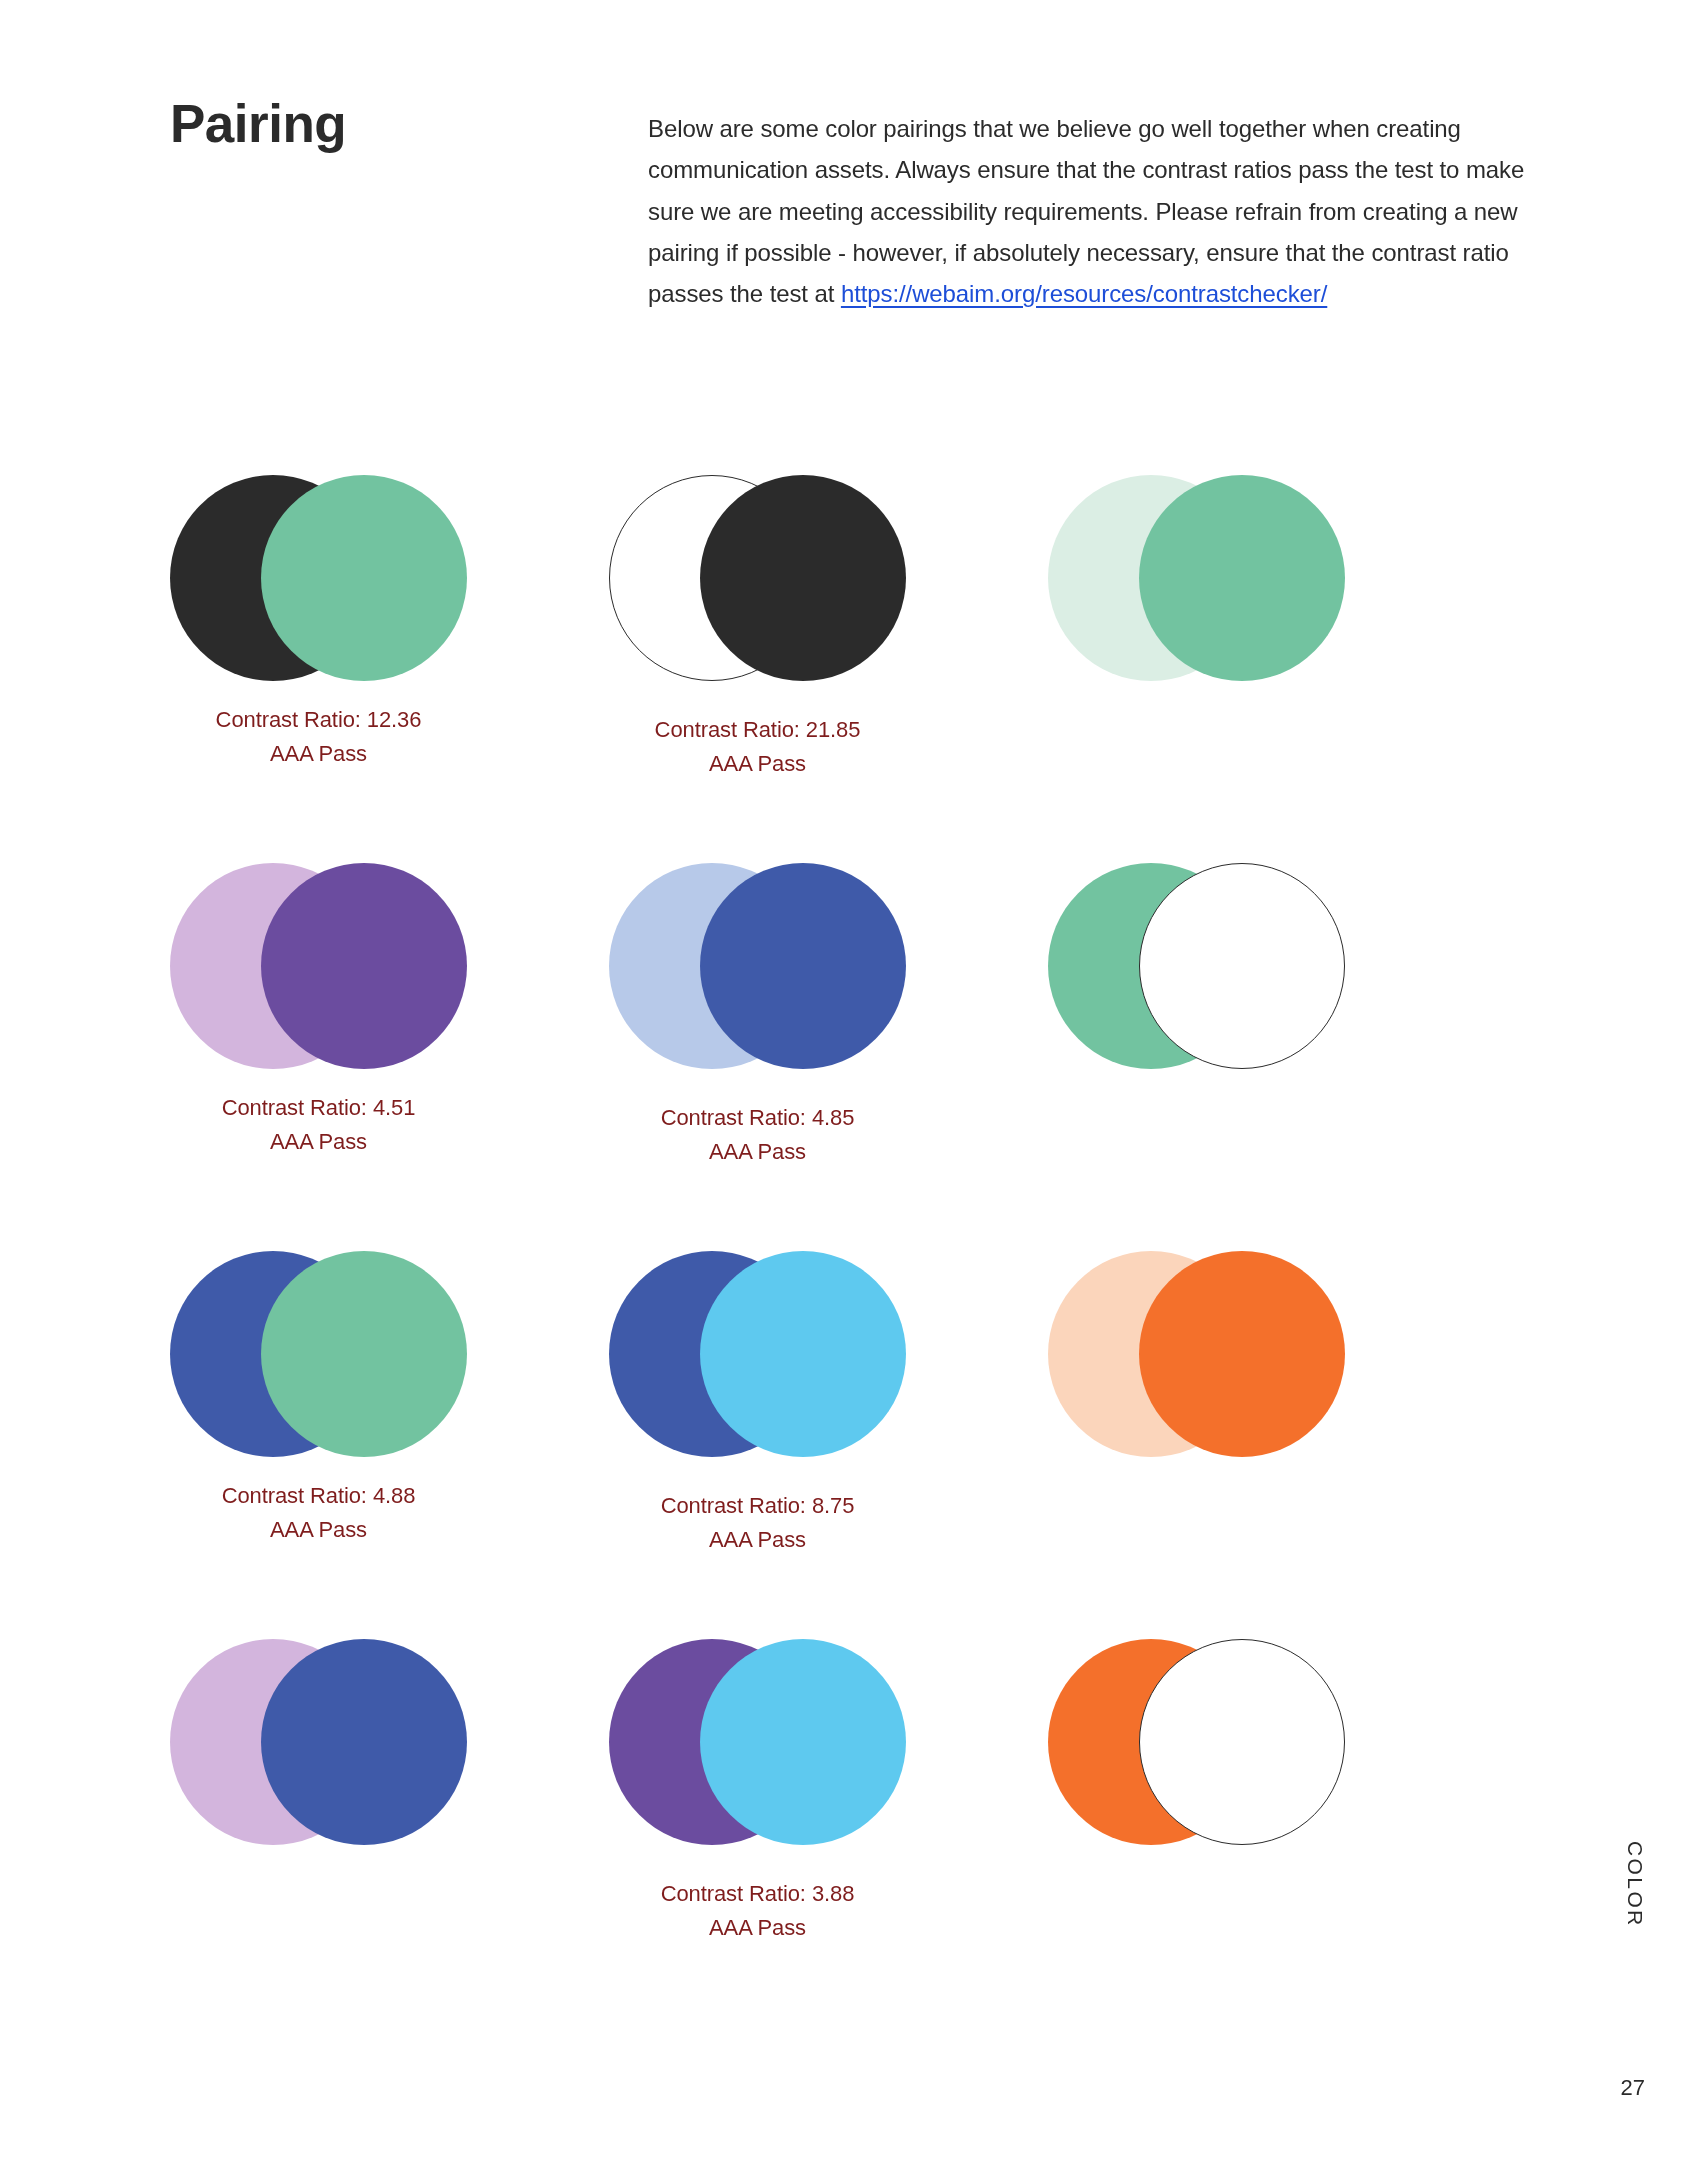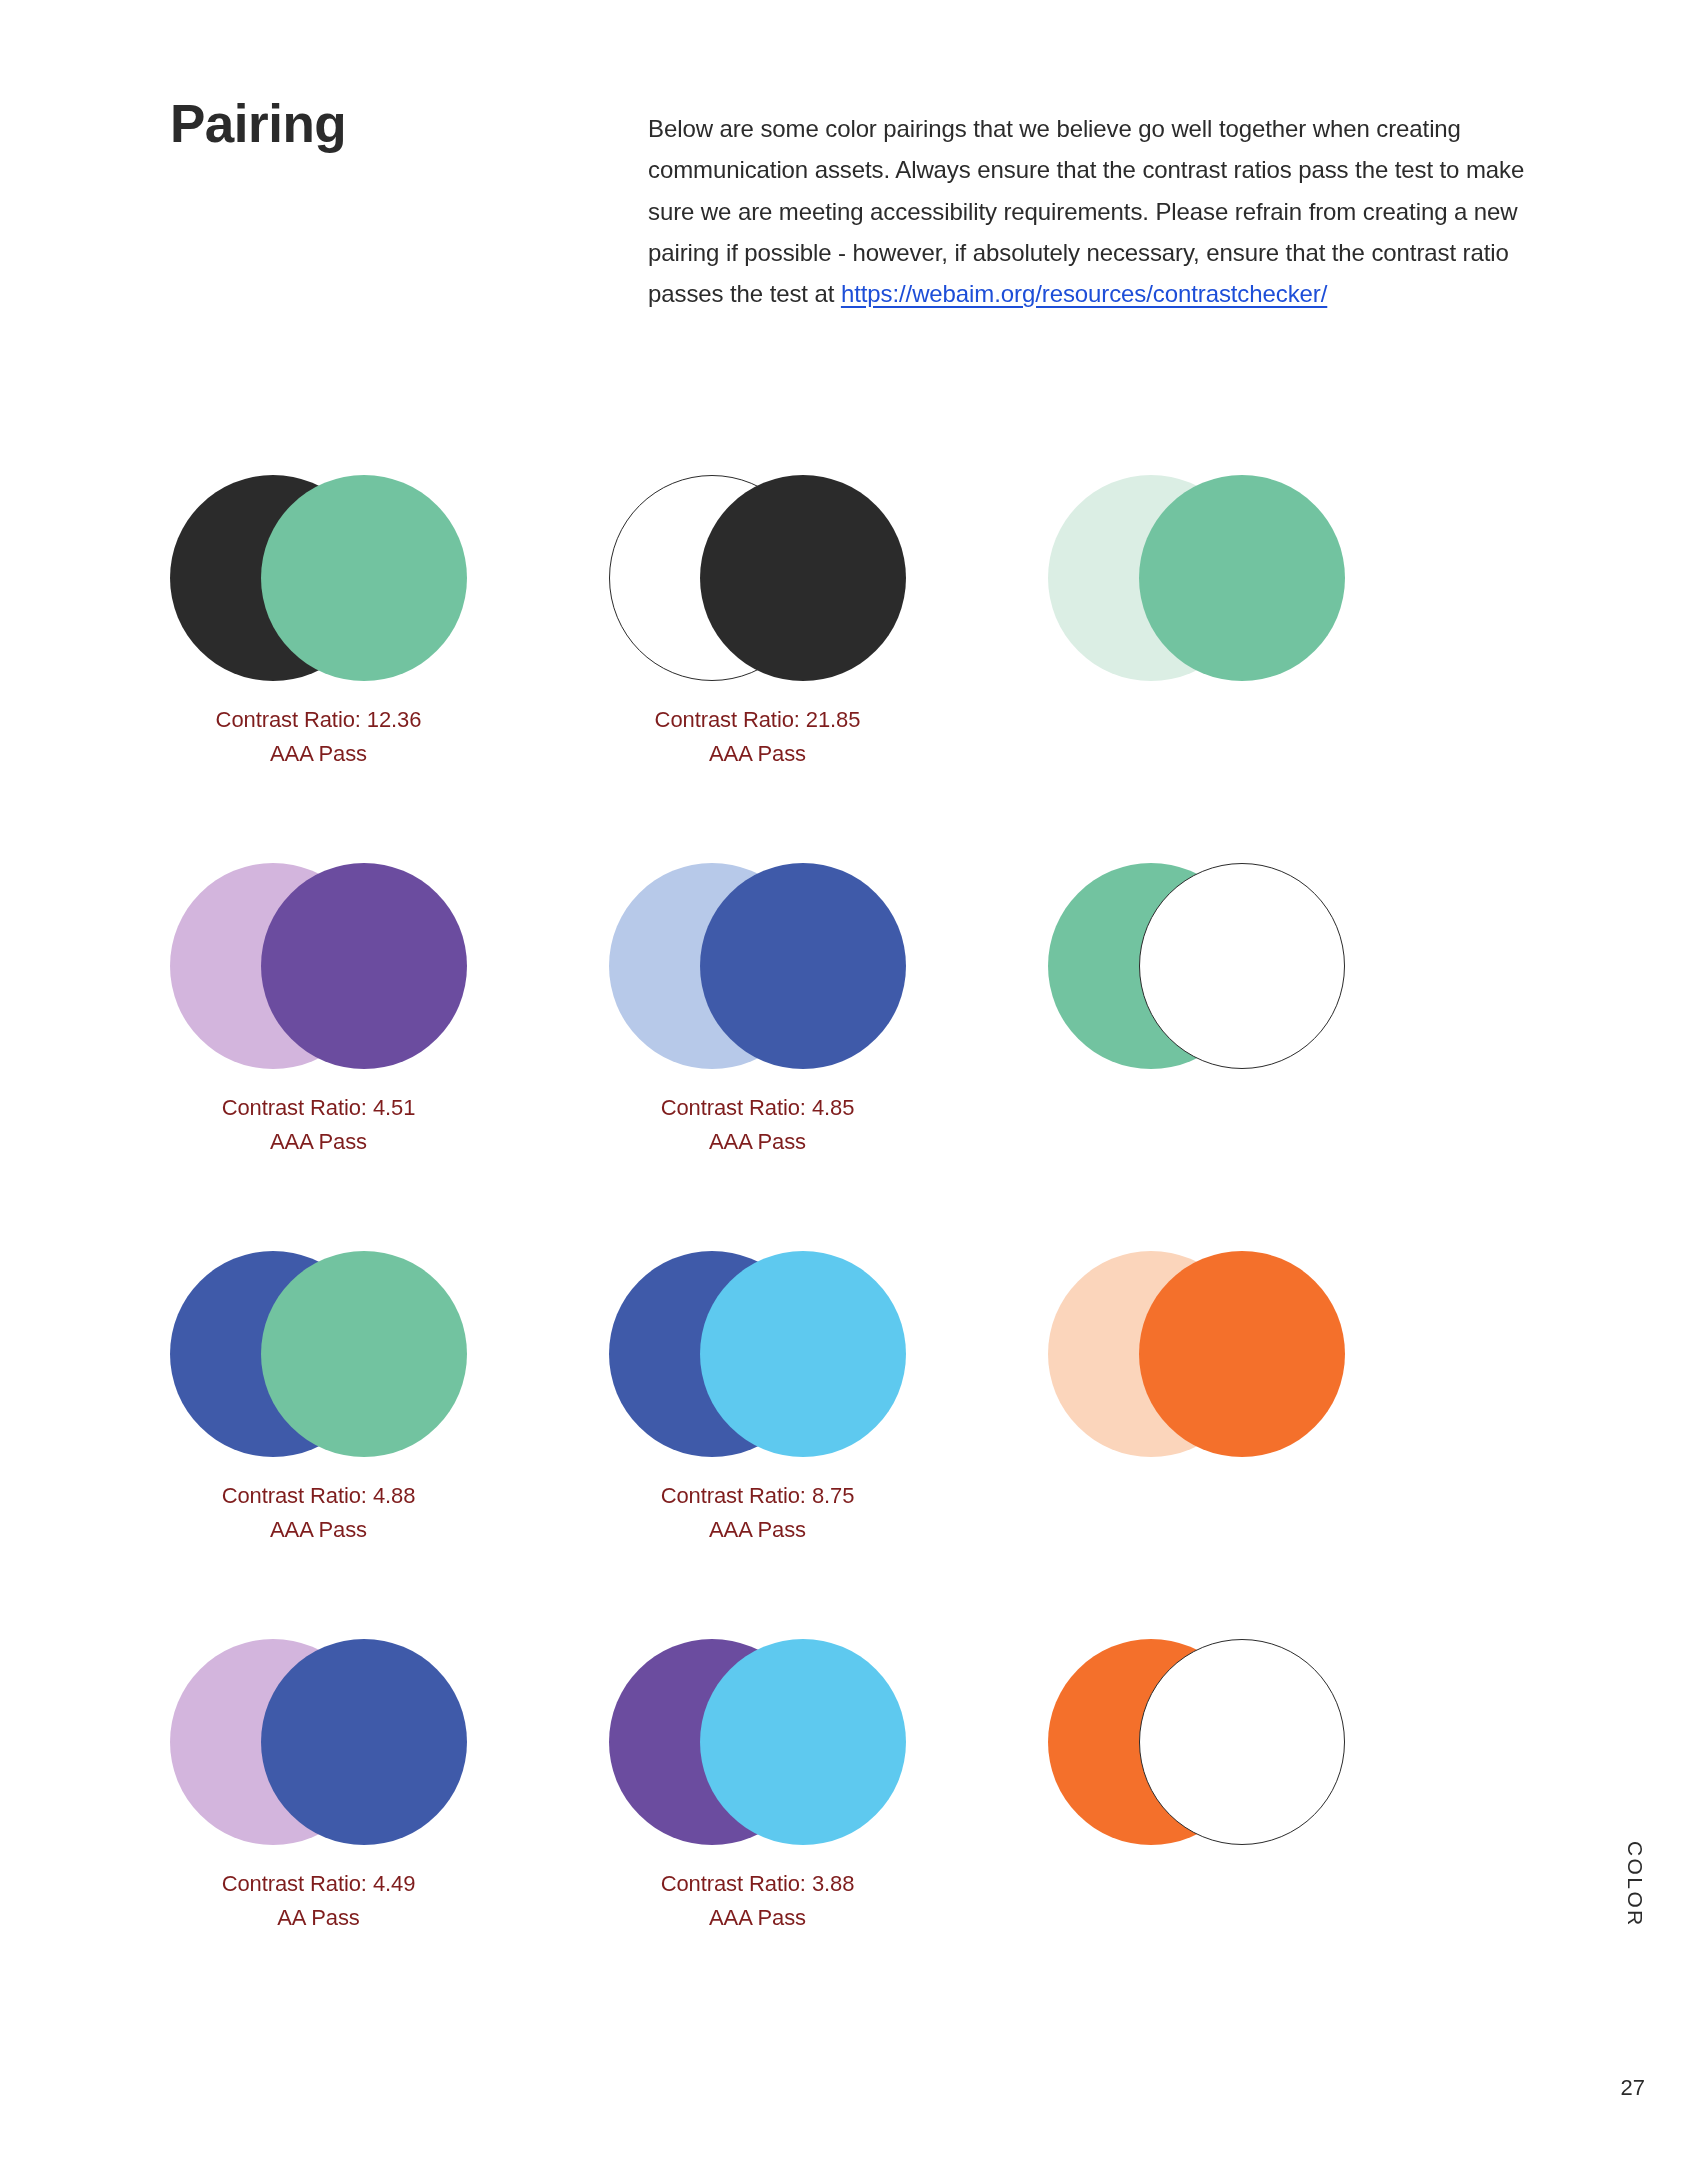--- a/index.html
+++ b/index.html
@@ -90,21 +90,21 @@
     font-size: 22px;
     line-height: 1.55;
     color: #7f1d1d;
     width: 297px;
     text-align: center;
     letter-spacing: -0.1px;
   }
   .caption .level { display: block; }
 
   
-  .pair-cell.col2 .caption { margin-top: 22px; }
+  .pair-cell.col2 .caption { margin-top: 32px; }
 
   
   .side-label {
     position: absolute;
     right: 36px;
     top: 1841px;
     font-size: 21px;
     letter-spacing: 2.4px;
     color: #2b2b2b;
     writing-mode: vertical-rl;
@@ -194,21 +194,20 @@
             <div class="circle front" style="background: rgb(244, 112, 43);"></div>
           </div>
         </div>
       </div>
       <div class="pair-row">
         <div class="pair-cell">
           <div class="venn">
             <div class="circle back" style="background: rgb(211, 181, 221);"></div>
             <div class="circle front" style="background: rgb(63, 90, 169);"></div>
           </div>
-          <div class="caption"><span>Contrast Ratio: 4.49</span><span class="level">AA Pass</span></div>
         </div>
         <div class="pair-cell col2">
           <div class="venn">
             <div class="circle back" style="background: rgb(107, 76, 159);"></div>
             <div class="circle front" style="background: rgb(94, 201, 239);"></div>
           </div>
           <div class="caption"><span>Contrast Ratio: 3.88</span><span class="level">AAA Pass</span></div>
         </div>
         <div class="pair-cell">
           <div class="venn">

